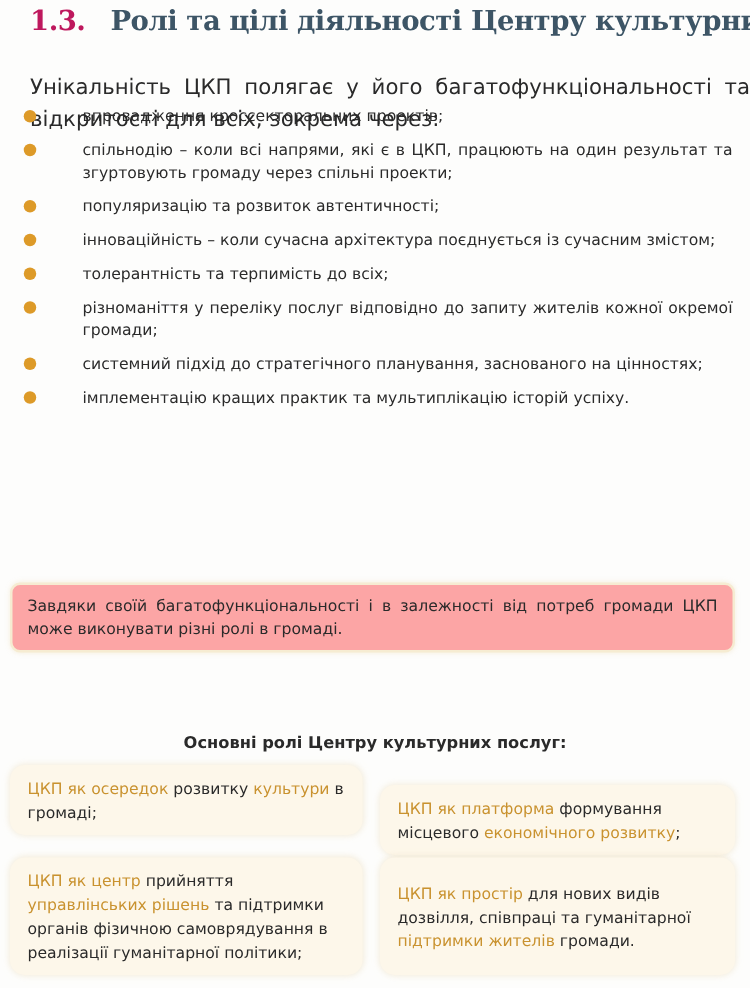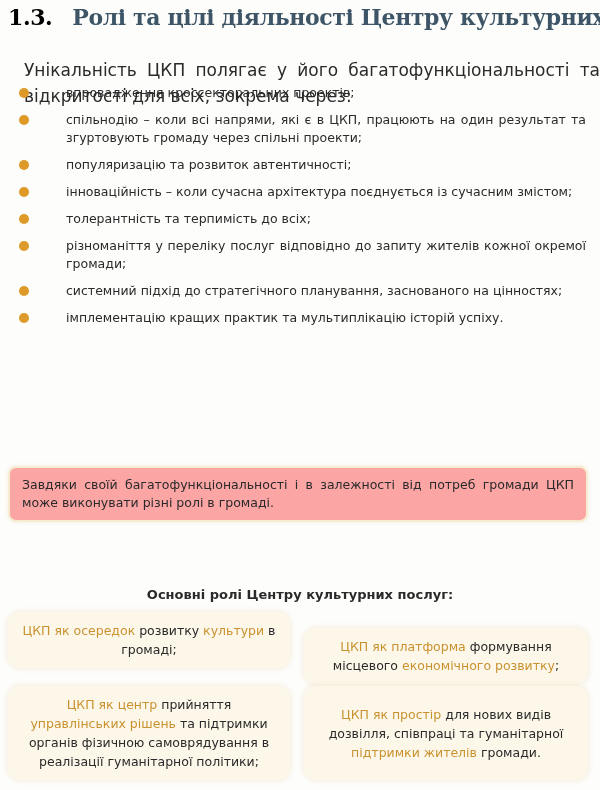--- a/index.html
+++ b/index.html
@@ -10,21 +10,21 @@
       color: #2a2a2a;
       position: relative;
     }
     .title {
       position: absolute; left: 8px; top: 4px;
       font-family: "DejaVu Serif", serif;
       font-size: 22px; font-weight: bold; letter-spacing: -0.4px;
       color: #3d5566;
       white-space: nowrap;
     }
-    .title .num { color: #000000; margin-right: 20px; }
+    .title .num { color: #be185d; margin-right: 20px; margin-left: 16px; }
     .intro {
       position: absolute; left: 24px; top: 57px; width: 576px;
       font-size: 17px; line-height: 26px; text-align: justify;
     }
     .bullets {
       position: absolute; left: 66px; top: 84px; width: 520px;
       margin: 0; padding: 0; list-style: none;
     }
     .bullets li {
       position: relative;
@@ -48,21 +48,20 @@
     .roles-heading {
       position: absolute; left: 0; width: 600px; top: 587px;
       text-align: center; font-size: 13px; font-weight: bold; color: #2a2a2a;
     }
     .card {
       position: absolute;
       background: #fdf7ea;
       border-radius: 12px;
       box-shadow: 0 0 6px rgba(235,220,185,0.6);
       display: flex; align-items: center; justify-content: center;
-      text-align: center;
       font-size: 12.5px; line-height: 19px;
       padding: 0 14px; box-sizing: border-box;
     }
     .card .hl { color: #c9922f; }
     #card1 { left: 8px;   top: 612px; width: 282px; height: 56px; }
     #card2 { left: 304px; top: 628px; width: 284px; height: 56px; }
     #card3 { left: 8px;   top: 686px; width: 282px; height: 94px; }
     #card4 { left: 304px; top: 686px; width: 284px; height: 94px; }
   </style>
 </head>

